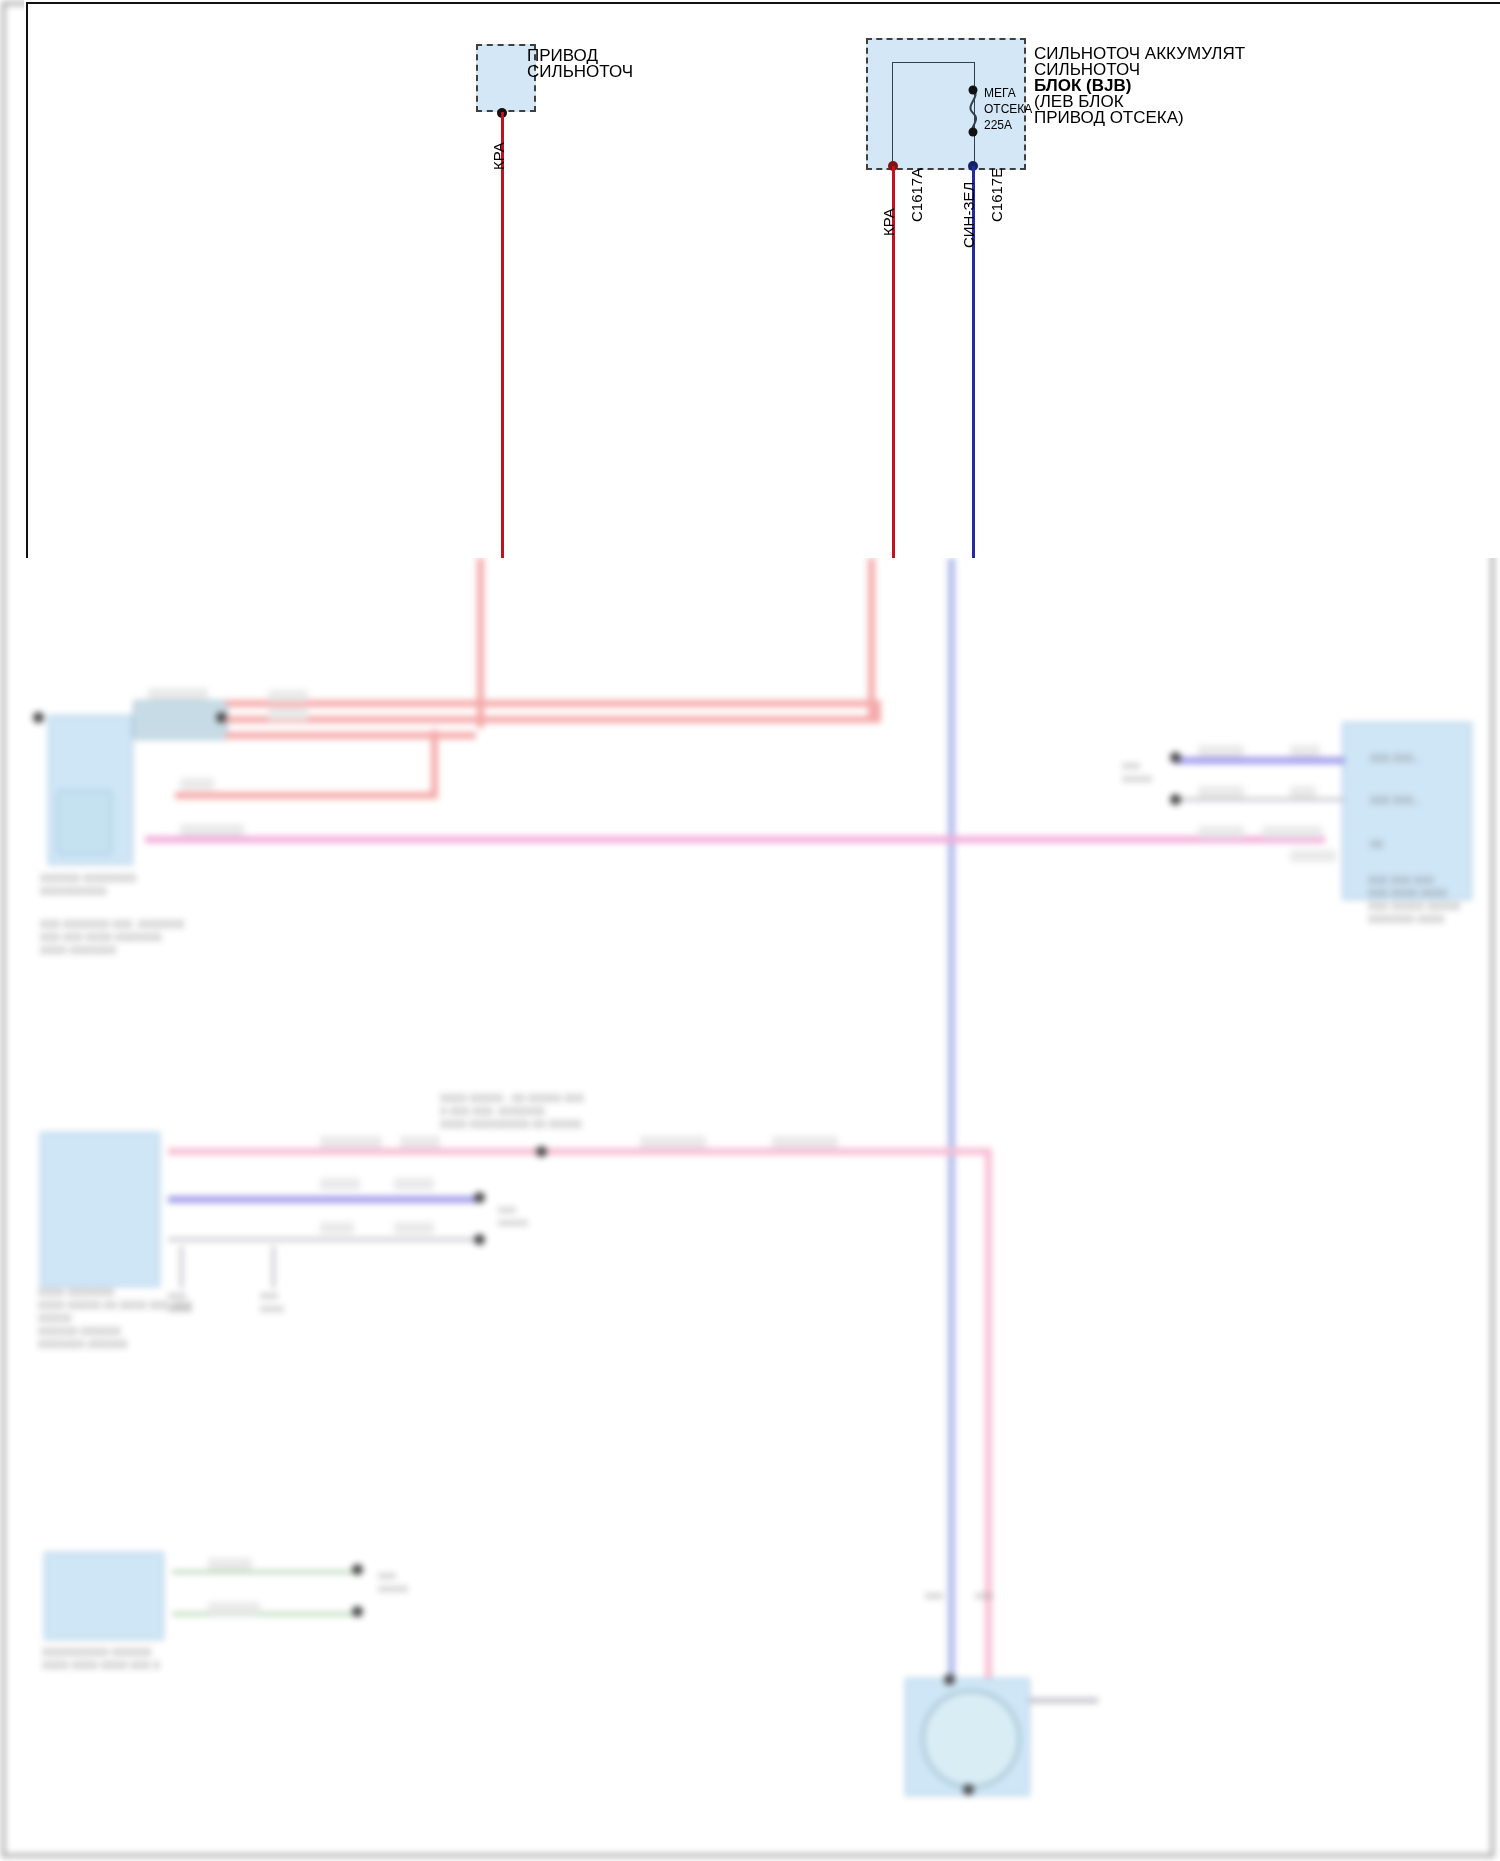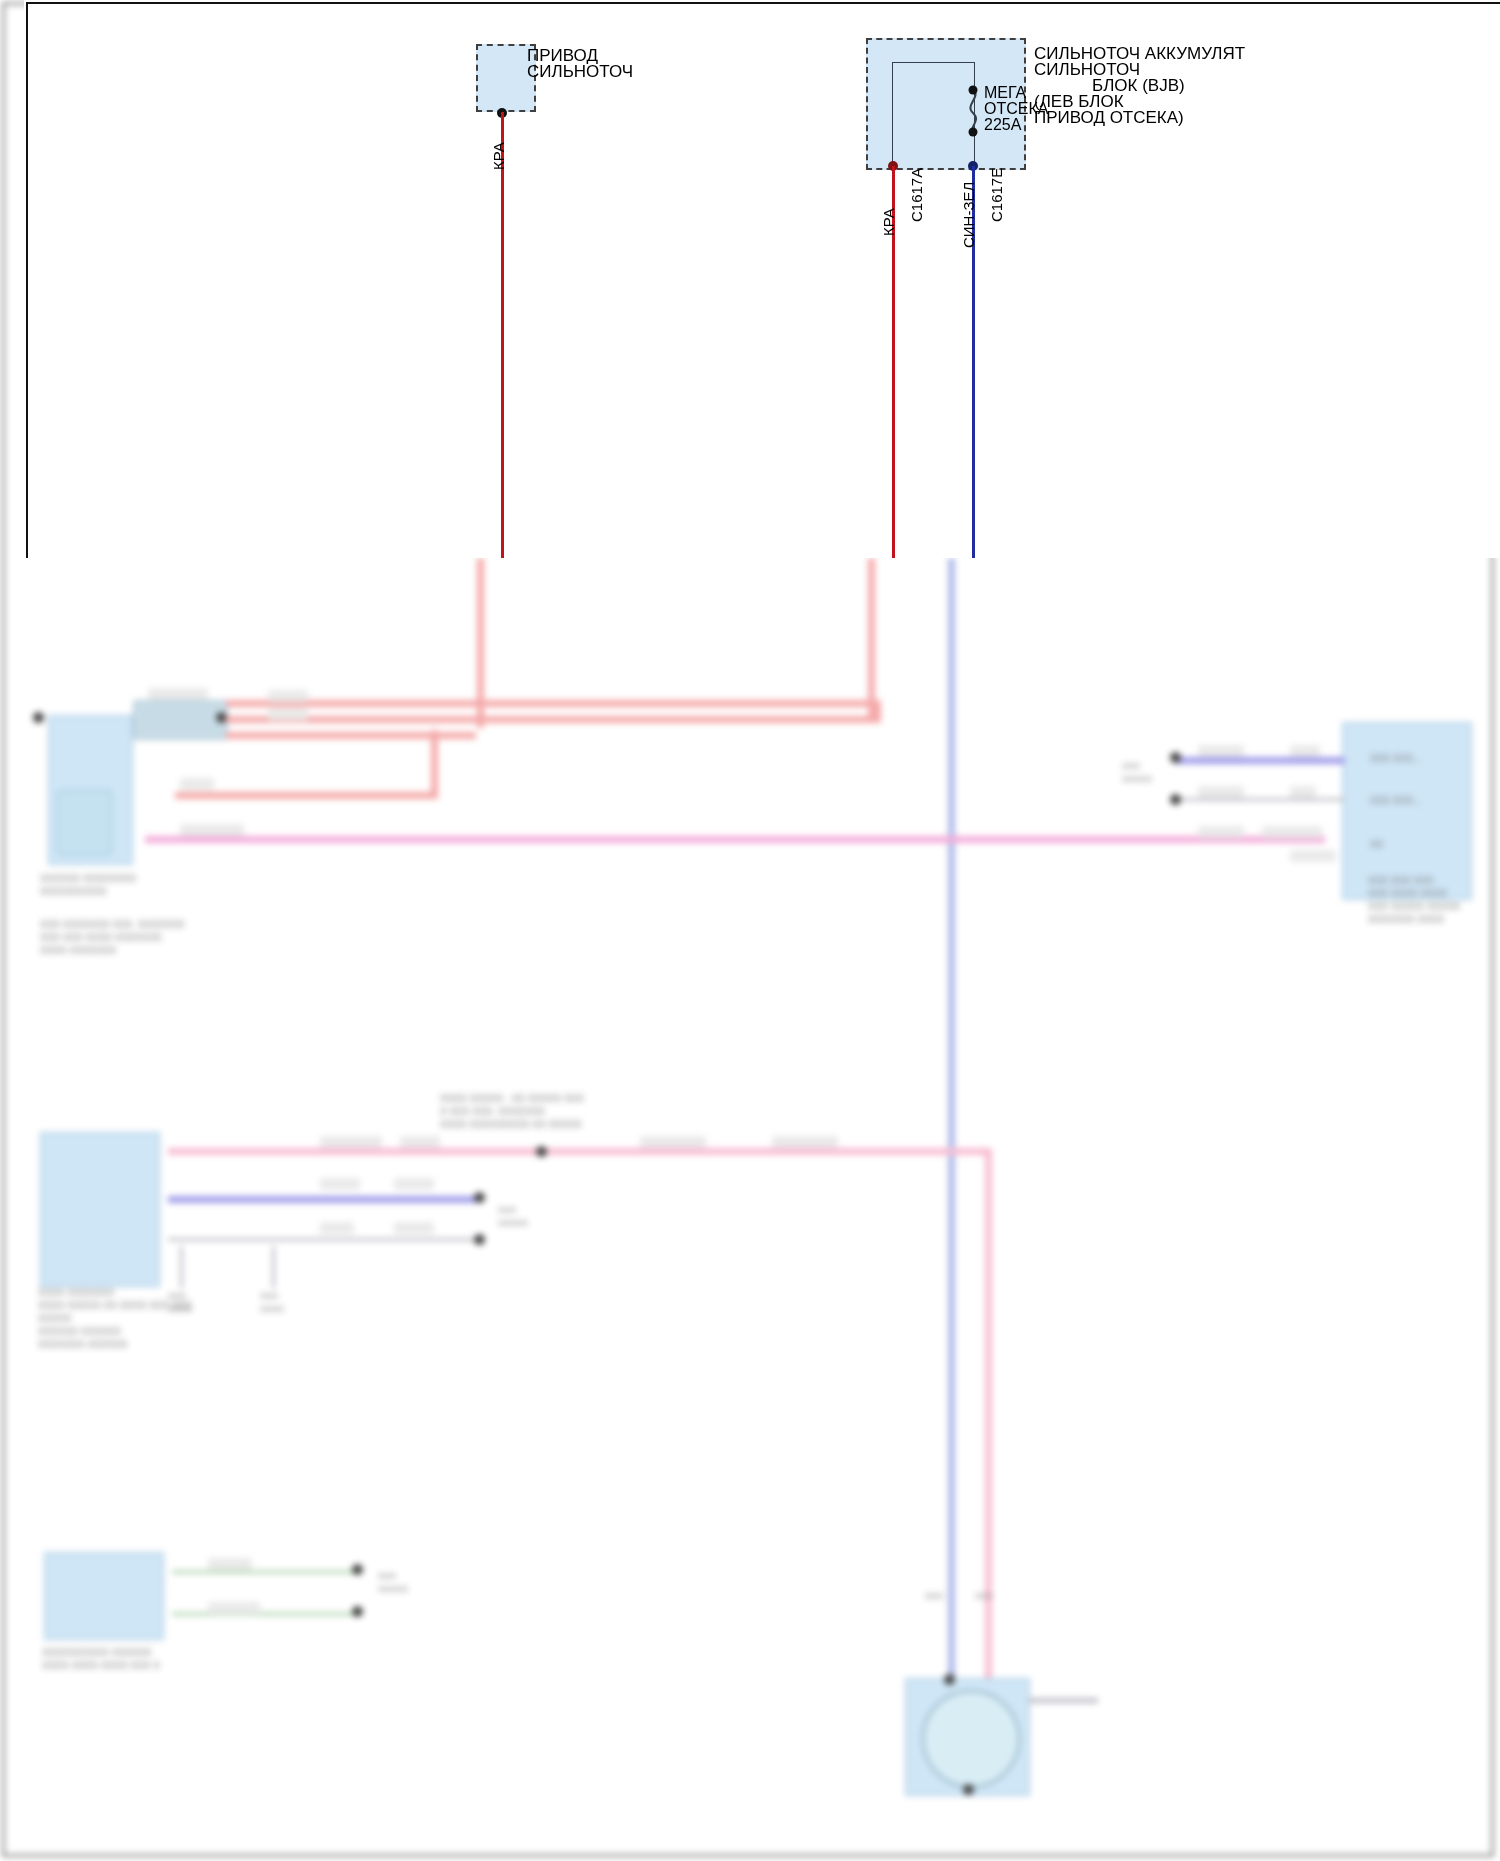--- a/index.html
+++ b/index.html
@@ -75,21 +75,21 @@
     box-sizing:border-box;
     background:transparent;
   }
   .lbl{
     position:absolute;
     font-size:17px;
     line-height:20px;
     color:#000;
     white-space:pre;
   }
-  .lbl.fuse{font-size:16px;line-height:18px;}
+  .lbl.fuse{font-size:12px;line-height:18px;}
 
   .wire{position:absolute;}
   .wire.v{width:3px;}
   .wire.red{background:#c0131b;}
   .wire.blue{background:#1f2d9e;}
 
   .dot{
     position:absolute;width:10px;height:10px;border-radius:50%;
     background:#111;
   }
@@ -245,21 +245,21 @@
         <circle cx="11" cy="4" r="4.5" fill="#111"></circle>
         <circle cx="11" cy="46" r="4.5" fill="#111"></circle>
       </svg>
 
       <div class="lbl fuse" style="left:960px;top:84px;">МЕГА</div>
       <div class="lbl fuse" style="left:960px;top:100px;">ОТСЕКА</div>
       <div class="lbl fuse" style="left:960px;top:116px;">225A</div>
 
       <div class="lbl" style="left:1010px;top:44px;">СИЛЬНОТОЧ АККУМУЛЯТ</div>
       <div class="lbl" style="left:1010px;top:60px;">СИЛЬНОТОЧ</div>
-      <div class="lbl" style="left:1068px;top:76px;">БЛОК (BJB)</div>
+      <div class="lbl" style="left:1010px;top:76px;font-weight:bold;">БЛОК (BJB)</div>
       <div class="lbl" style="left:1010px;top:92px;">(ЛЕВ БЛОК</div>
       <div class="lbl" style="left:1010px;top:108px;">ПРИВОД ОТСЕКА)</div>
 
       <div class="dot red" style="left:864px;top:161px;"></div>
       <div class="dot blue" style="left:944px;top:161px;"></div>
 
       <div class="wire v red" style="left:868px;top:166px;height:392px;"></div>
       <div class="wire v blue" style="left:948px;top:166px;height:392px;"></div>
 
       <div class="vlabel" style="left:856px;top:236px;">КРА</div>

